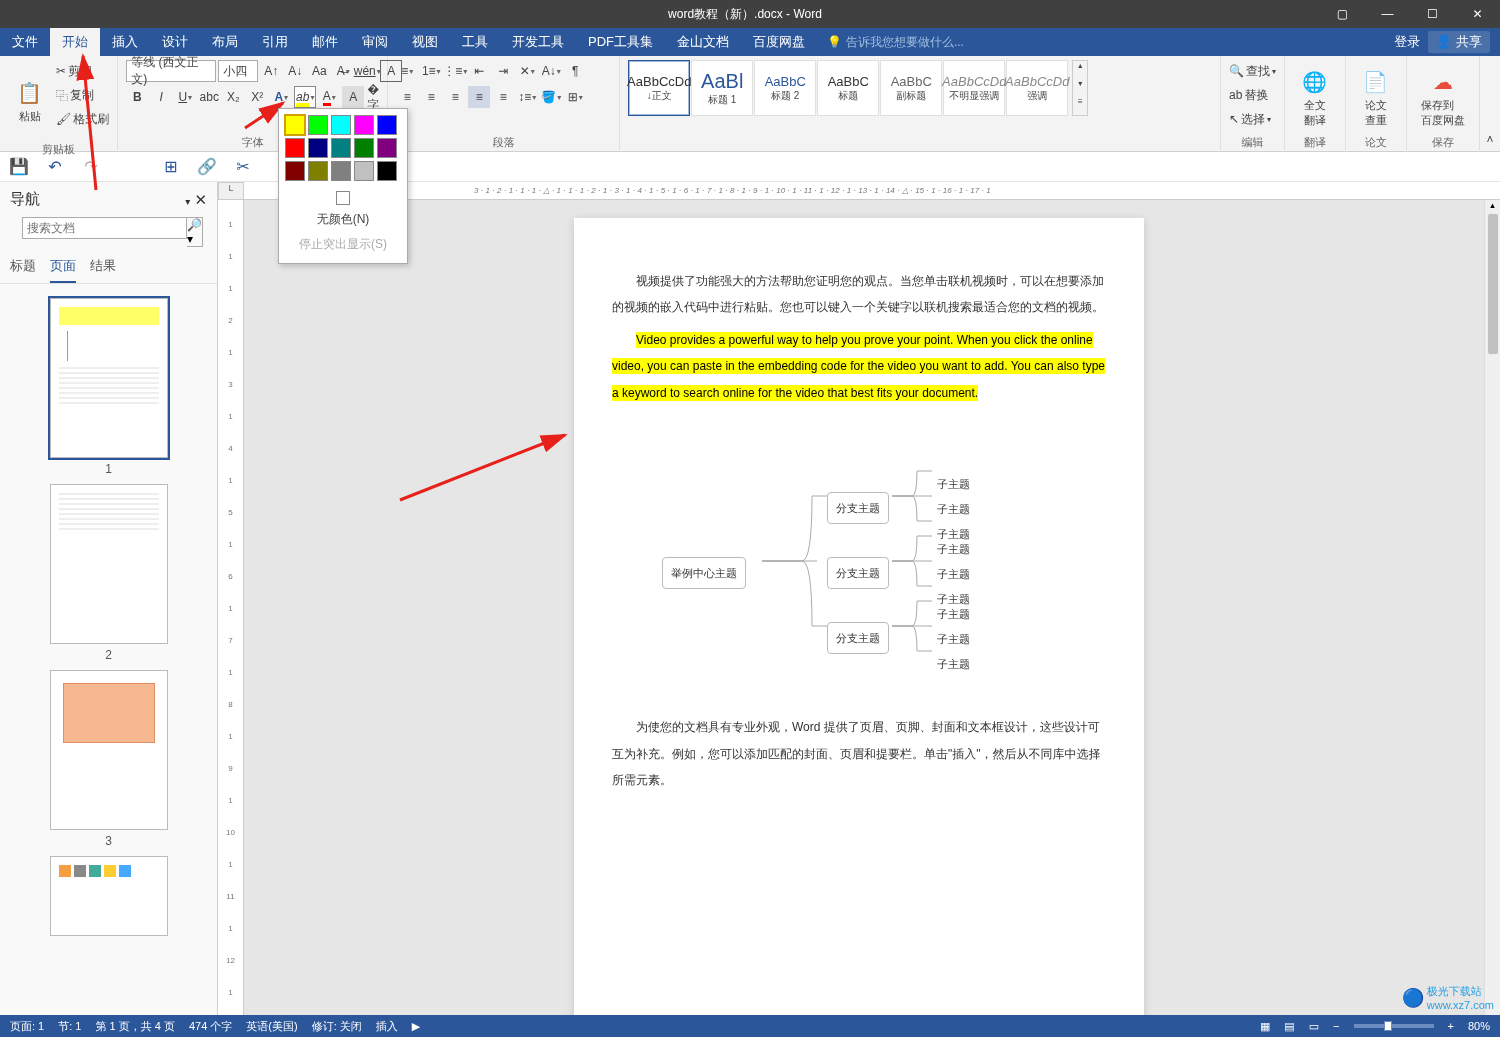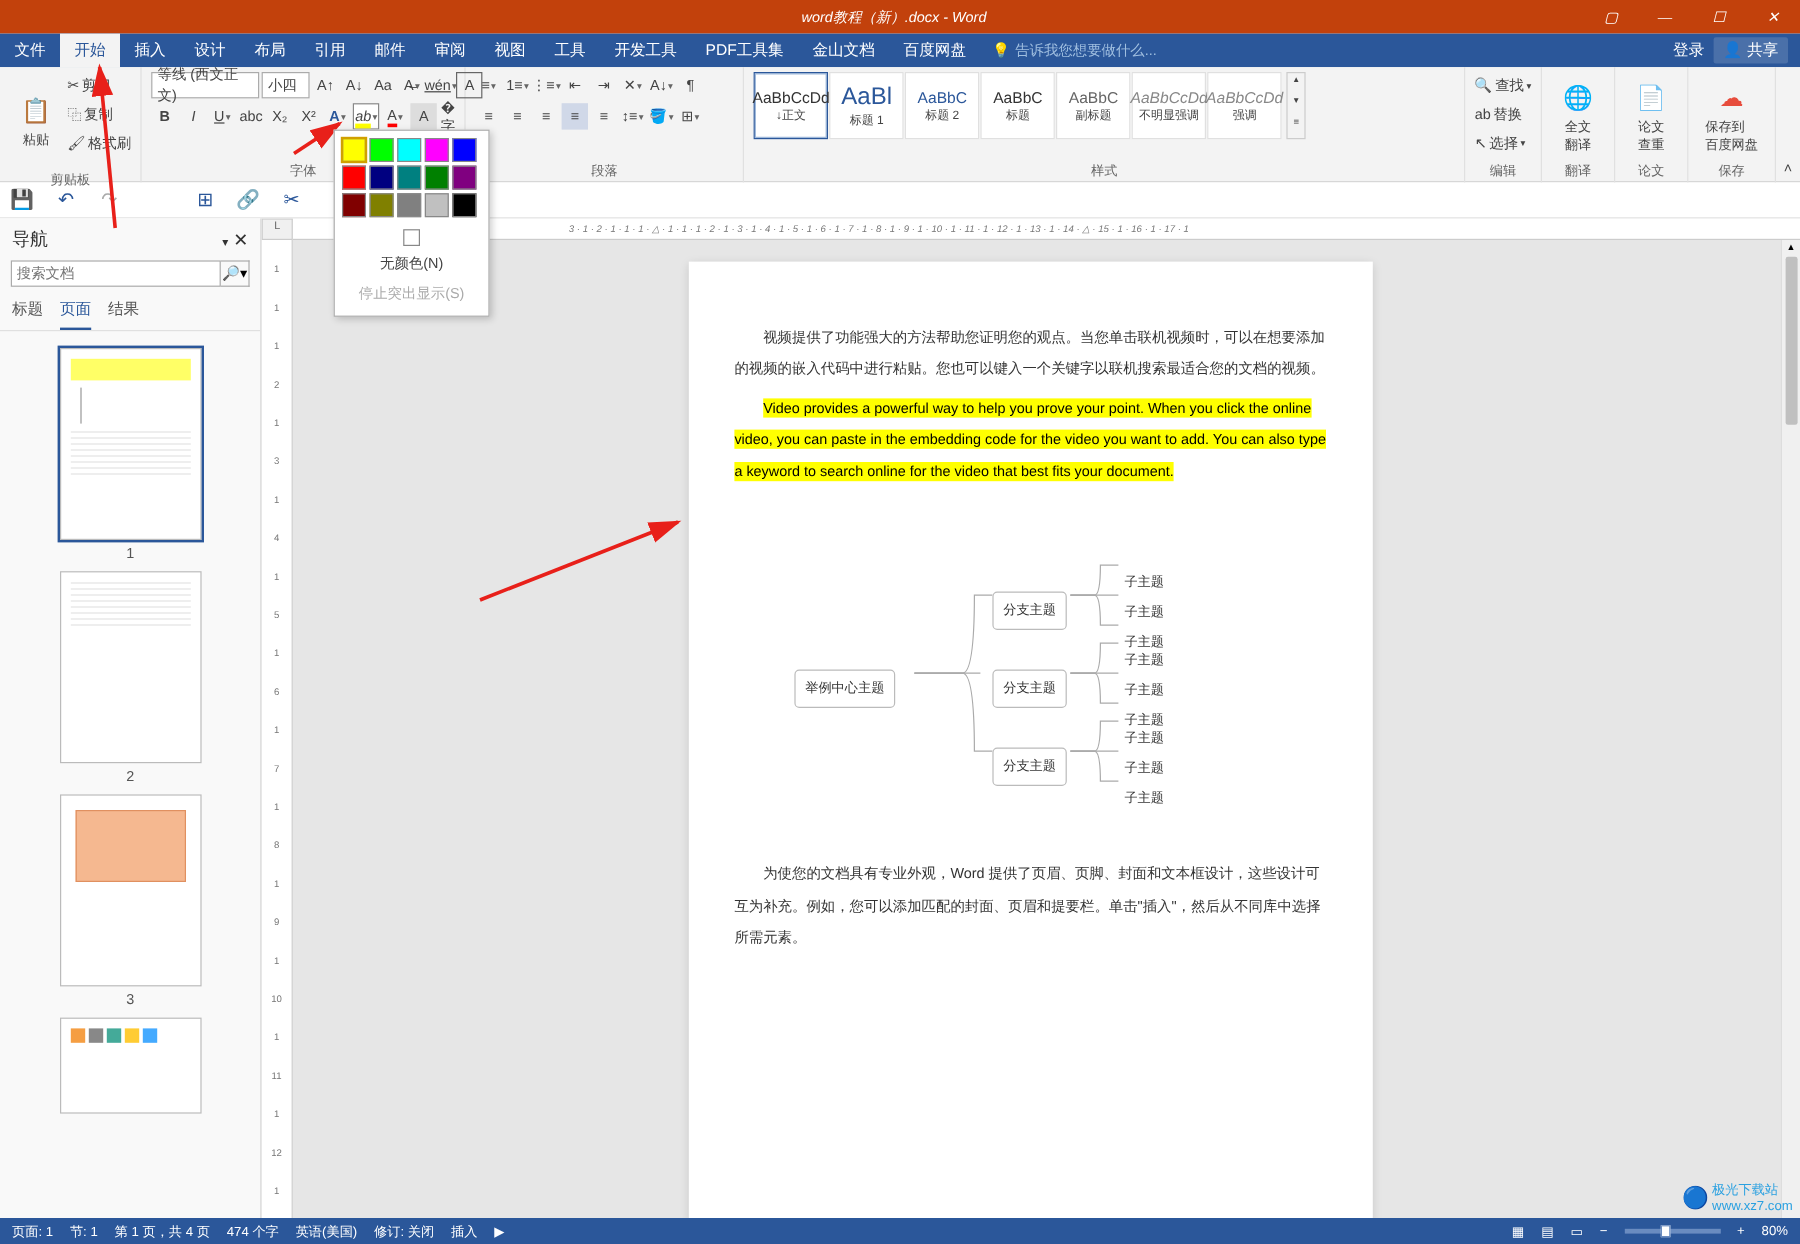--- a/index.html
+++ b/index.html
@@ -1,17 +1,17 @@
 <!DOCTYPE html>
 <html><head>
 <meta charset="utf-8">
 <style>
 * { margin: 0; padding: 0; box-sizing: border-box; font-family: "Microsoft YaHei", Arial, sans-serif; }
 body { background: #fff; overflow: hidden; width: 1500px; height: 1037px; position: relative; }
-.titlebar { height: 28px; background: #c2410c; display: flex; align-items: center; color: #fff; font-size: 12px; font-style: italic; }
+.titlebar { height: 28px; background: #404040; display: flex; align-items: center; color: #fff; font-size: 12px; }
 .titlebar .title { flex: 1; text-align: center; }
 .titlebar .winbtns { display: flex; }
 .titlebar .winbtns div { width: 45px; height: 28px; display:flex; align-items:center; justify-content:center; font-size:12px;}
 .menubar { height: 28px; background: #2b579a; display: flex; align-items: center; color: #fff; font-size: 13px; }
 .menubar .menu-item { padding: 0 12px; height: 28px; display:flex; align-items:center; }
 .menubar .menu-item.active { background: #f3f3f3; color: #2b579a; }
 .menubar .tell-me { margin-left: 10px; color: #a0bfe0; font-size: 12px; display:flex; align-items:center; gap:4px;}
 .menubar .right { margin-left: auto; display:flex; align-items:center; gap:8px; padding-right:10px; color:#fff;}
 .ribbon { height: 96px; background: #f3f3f3; border-bottom: 1px solid #d0d0d0; display: flex; font-size: 12px; color:#444;}
 .ribbon-group { border-right: 1px solid #e0e0e0; padding: 4px 8px 2px 8px; display:flex; flex-direction:column; height: 96px;}
@@ -25,21 +25,21 @@
 .style-item { width:62px; height:56px; border:1px solid #e0e0e0; background:#fff; display:flex; flex-direction:column; align-items:center; justify-content:center; font-size:10px;}
 .style-item .preview { font-size:13px; color:#333;}
 .style-item.selected { border:1px solid #2b579a; box-shadow: inset 0 0 0 1px #9fb9da;}
 .big-btn { display:flex; flex-direction:column; align-items:center; justify-content:center; padding:4px 6px; font-size:11px; color:#444; height:80px;}
 .big-btn .ico { width:32px; height:32px; display:flex;align-items:center;justify-content:center; font-size:20px;}
 .qat { height: 30px; background:#fff; border-bottom:1px solid #e4e4e4; display:flex; align-items:center; padding:0 8px; gap:14px; color:#2b579a;}
 .qat .qbtn { width:22px; height:22px; display:flex; align-items:center; justify-content:center;}
 .body-area { display:flex; height: calc(1037px - 28px - 28px - 96px - 30px - 22px); }
 .nav-pane { width: 218px; border-right:1px solid #d0d0d0; display:flex; flex-direction:column; background:#f9f9f9;}
 .nav-header { padding:8px 10px 4px 10px; font-size:15px; color:#333; display:flex; align-items:center; justify-content:space-between;}
-.nav-search { margin:4px 9px; display:flex;}
+.nav-search { margin:4px 22px; display:flex;}
 .nav-search input { flex:1; border:1px solid #ababab; height:22px; padding:0 4px; font-size:12px;}
 .nav-search .go { width:24px; border:1px solid #ababab; border-left:none; display:flex; align-items:center;justify-content:center; font-size:12px;}
 .nav-tabs { display:flex; padding:6px 10px 0 10px; gap:14px; font-size:13px; border-bottom:1px solid #e0e0e0;}
 .nav-tabs div { padding-bottom:6px; color:#555;}
 .nav-tabs div.active { color:#2b579a; border-bottom:2px solid #2b579a;}
 .thumbs { flex:1; overflow:auto; padding:14px 0; display:flex; flex-direction:column; align-items:center; gap:8px;}
 .thumb-wrap { display:flex; flex-direction:column; align-items:center; gap:4px;}
 .thumb { width:118px; height:160px; background:#fff; border:1px solid #bbb; position:relative;}
 .thumb.selected { outline:2px solid #2b579a; }
 .thumb-num { font-size:12px; color:#555;}
@@ -228,21 +228,20 @@
             <div class="preview" style="font-style:italic;color:#888">AaBbCcDd</div>
             <div>强调</div>
           </div>
       </div>
       <div style="display:flex; flex-direction:column; border:1px solid #ccc; width:16px; height:56px; font-size:8px;">
         <div style="flex:1;text-align:center">▴</div>
         <div style="flex:1;text-align:center">▾</div>
         <div style="flex:1;text-align:center">≡</div>
       </div>
     </div>
-    <div class="group-label">样式</div>
   </div>
 
   <div class="ribbon-group">
     <div class="group-content" style="flex-direction:column; gap:2px;">
       <div class="row">
           <span>🔍</span> 
           <span>查找</span> 
           <span style="font-size:8px">▾</span>
         </div>
       <div class="row">

